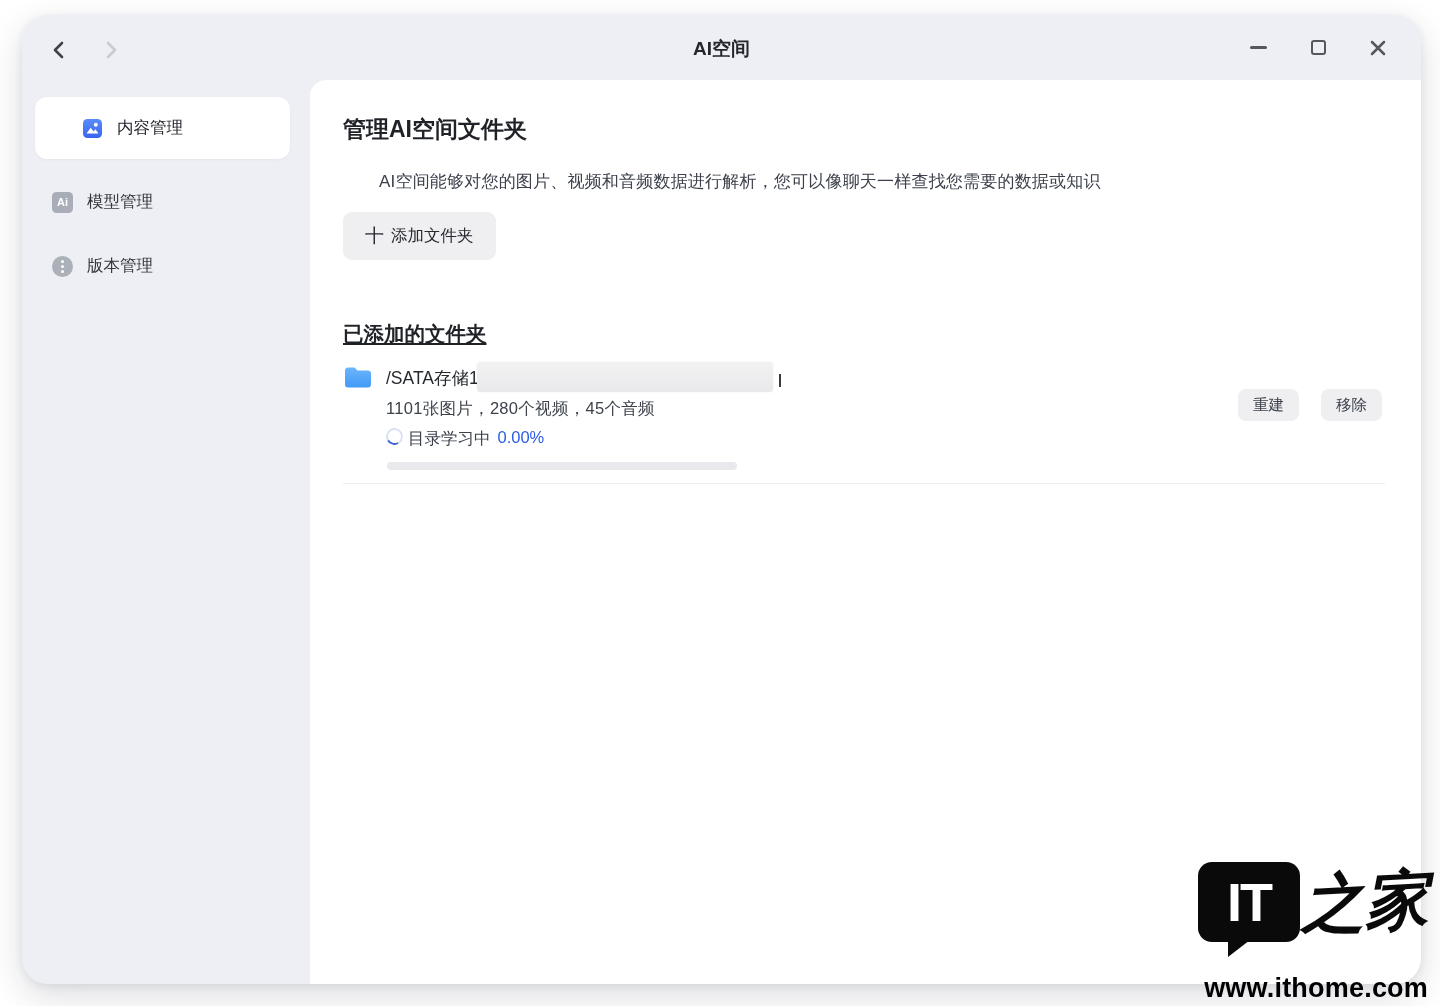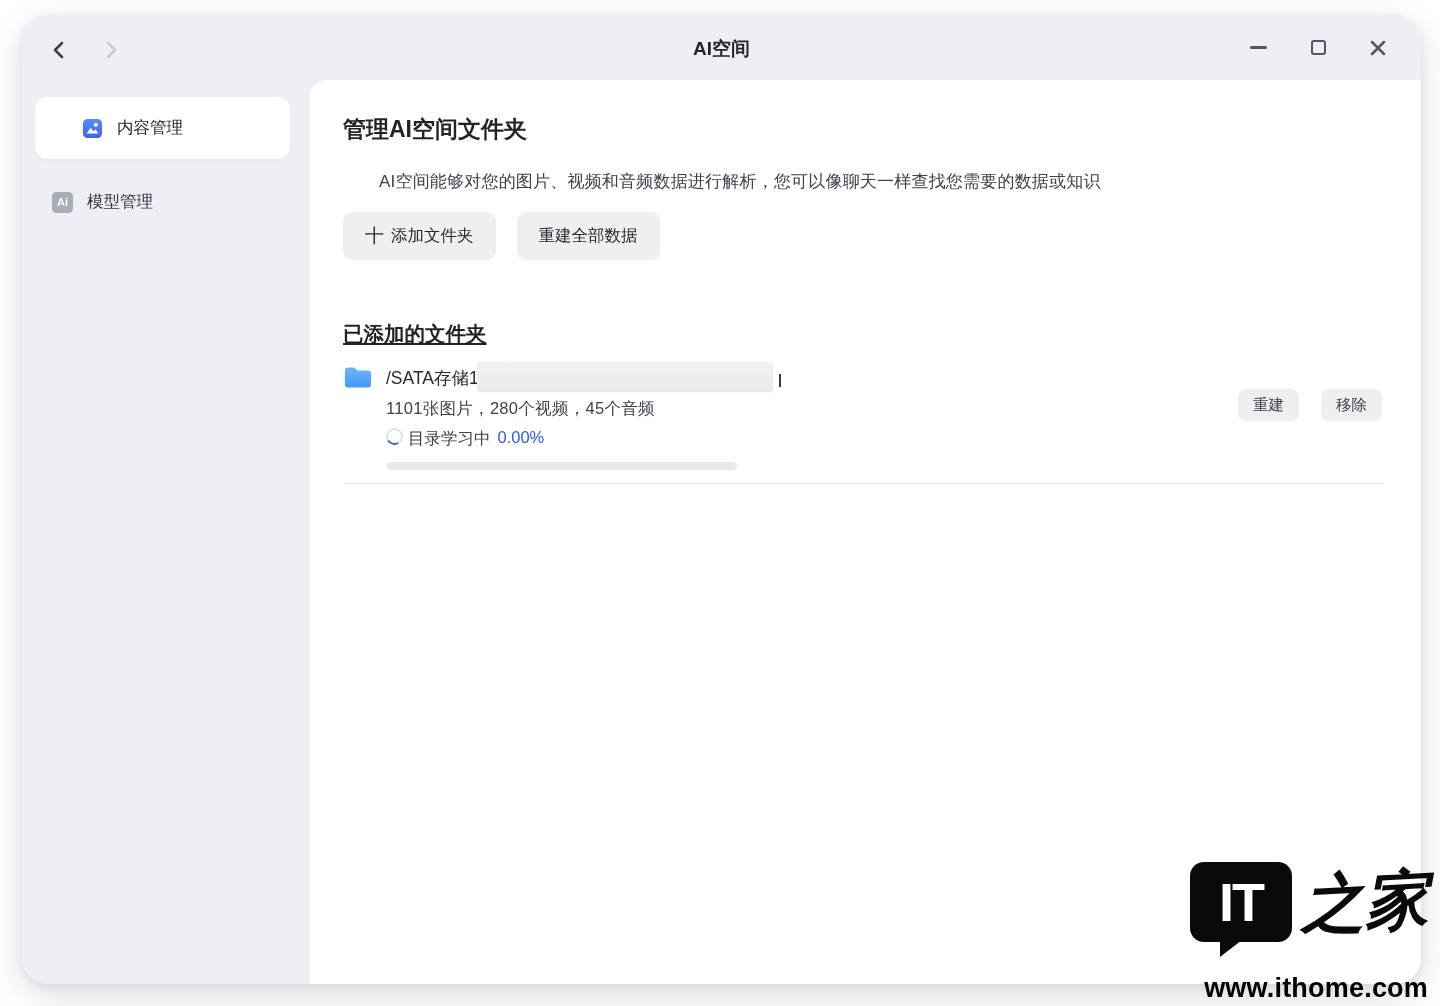--- a/index.html
+++ b/index.html
@@ -71,21 +71,21 @@
   .percent { font-size:16.5px; color:#2B5CE7; margin-left:2px; }
   .progress-track { position:absolute; top:100px; left:1px; width:350px; height:8px;
     background:#E9E9ED; border-radius:4px; overflow:hidden; }
   .progress-fill { height:100%; width:0%; background:#2B5CE7; border-radius:4px; }
   .folder-actions { position:absolute; right:3px; top:27px; display:flex; gap:22px; }
   .btn.small { height:32px; padding:16px 15px; font-size:15.5px; color:#3E434C; border-radius:8px; }
   .divider { position:absolute; left:33px; right:36px; top:403px; height:1px; background:#EDEDF0; }
 
   
   .watermark { position:absolute; right:12px; bottom:2px; text-align:right; }
-  .wm-row { display:flex; align-items:center; justify-content:flex-end; gap:8px; }
+  .wm-row { display:flex; align-items:center; justify-content:flex-end; gap:0; }
   .wm-logo { position:relative; width:102px; height:80px; background:#0A0A0A; border-radius:14px;
     display:flex; align-items:center; justify-content:center; }
   .wm-it { color:#ffffff; font-size:54px; font-weight:900; letter-spacing:-2px;
     font-family:"Liberation Sans", sans-serif; line-height:1; }
   .wm-tail { position:absolute; left:30px; bottom:-15px; width:0; height:0;
     border-top:17px solid #0A0A0A; border-right:22px solid transparent; }
   .wm-cn { font-size:64px; font-weight:900; font-style:italic; color:#0A0A0A;
     font-family:"DejaVu Serif", serif; transform:rotate(-3deg); line-height:1; }
   .wm-url { margin-top:31px; font-size:27px; font-weight:700; color:#000; letter-spacing:.2px; }
 
@@ -139,32 +139,39 @@
             <circle cx="13.8" cy="6.8" r="2" fill="#ffffff"></circle>
             <path d="M4.5 15.5 L8.7 9.8 L11.6 13.4 L13.4 11.3 L16.5 15.5 Z" fill="#ffffff"></path>
           </svg>
         </span>
         <span>内容管理</span>
       </div>
       <div class="side-item">
         <span class="ai-icon">Ai</span>
         <span>模型管理</span>
       </div>
+      <div class="side-item">
+        <span class="ver-icon">
+            <i></i>
+            <i></i>
+            <i></i>
+          </span>
+        <span>版本管理</span>
+      </div>
     </div>
 
     <div class="main">
       <h1 class="page-title">管理AI空间文件夹</h1>
       <p class="page-desc">AI空间能够对您的图片、视频和音频数据进行解析，您可以像聊天一样查找您需要的数据或知识</p>
 
       <div class="btn-row">
         <button class="btn big">
           <span class="plus-glyph">十</span>
           <span>添加文件夹</span>
         </button>
-        <button class="btn big">重建全部数据</button>
       </div>
 
       <h2 class="section-title">已添加的文件夹</h2>
 
       <div class="folder-row">
         <svg class="folder-icon" viewBox="0 0 28 23">
           <defs>
             <linearGradient id="foldgrad" x1="0" y1="0" x2="0" y2="1">
               <stop offset="0" stop-color="#6DB5FA"></stop>
                 <stop offset="1" stop-color="#429AF7"></stop>

